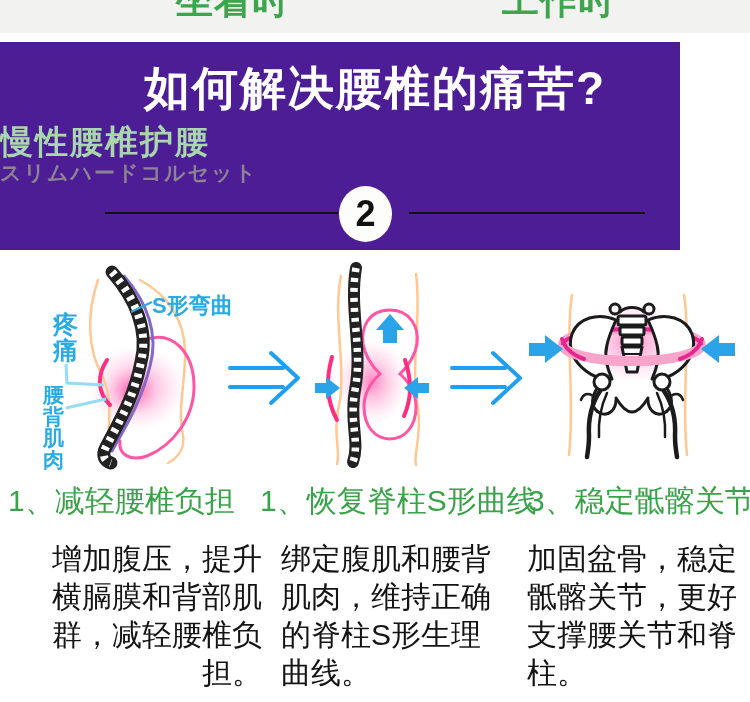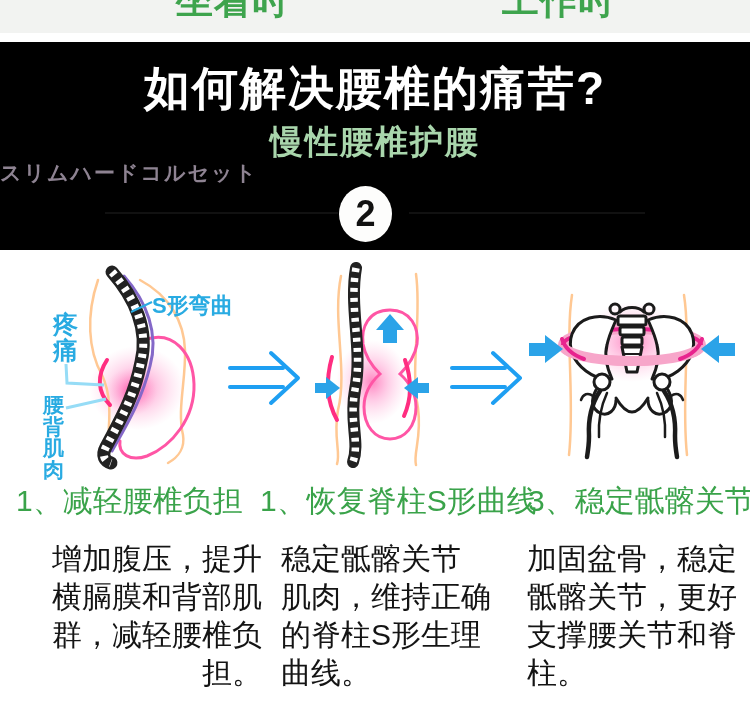--- a/index.html
+++ b/index.html
@@ -22,32 +22,32 @@
   .top-caption{
     position:absolute;top:-24px;
     font-size:37px;font-weight:bold;color:#3ea44d;
     letter-spacing:1px;white-space:nowrap;
   }
   .top-caption.left{left:176px;}
   .top-caption.right{left:502px;}
 
   
   .banner{
-    position:absolute;left:0;top:42px;width:750px;height:208px;
-    background:#000000;
+    position:absolute;left:0;top:42px;width:680px;height:208px;
+    background:#4c1d95;
   }
   .banner-title{
     position:absolute;left:0;top:20px;width:750px;
     text-align:center;
     font-size:46px;line-height:52px;font-weight:bold;color:#ffffff;
     letter-spacing:2px;
   }
   .banner-subtitle{
     position:absolute;left:0;top:82px;width:750px;
-    text-align:center;
+    text-align:left;
     font-size:33px;line-height:36px;font-weight:bold;color:#a9d6ac;
     letter-spacing:2px;
   }
   .banner-subtitle-jp{
     position:absolute;left:0;top:119px;width:750px;
     text-align:left;
     font-size:21px;line-height:24px;font-weight:bold;color:#8e8392;
     letter-spacing:2px;
   }
   .divider-line{
@@ -76,21 +76,21 @@
   .label-scurve{left:152px;top:291px;font-size:22px;}
   .label-pain{left:52px;top:311px;width:27px;font-size:25px;line-height:26px;}
   .label-muscle{left:42px;top:384px;width:23px;font-size:21px;line-height:21.5px;}
 
   
   .benefit-heading{
     position:absolute;top:484px;
     font-size:30px;line-height:34px;color:#3aa34a;
     white-space:nowrap;
   }
-  .benefit-heading.h1{left:16px;text-align:right;}
+  .benefit-heading.h1{left:8px;text-align:right;}
   .benefit-heading.h2{left:260px;}
   .benefit-heading.h3{left:528px;}
   .benefit-body{
     position:absolute;top:540px;
     font-size:30px;line-height:38px;color:#141414;
     white-space:pre-line;letter-spacing:0px;
   }
   .benefit-body.b1{left:22px;width:240px;text-align:right;}
   .benefit-body.b2{left:281px;width:236px;}
   .benefit-body.b3{left:527px;width:236px;}
@@ -230,31 +230,31 @@
         <g fill="#2ba3e8">
           <rect x="719" y="93" width="16" height="13"></rect>
           <polygon points="719,85 701,99 719,113"></polygon>
         </g>
       </g>
     </svg>
 
   </div>
   <div class="fig-label horizontal label-scurve" style="position:absolute;">S形弯曲</div>
   <div class="fig-label vertical label-pain" style="position:absolute;">疼痛</div>
-  <div class="fig-label vertical label-muscle" style="position:absolute;margin-top:10px;">腰背肌肉</div>
+  <div class="fig-label vertical label-muscle" style="position:absolute;">腰背肌肉</div>
 
   <div class="benefit-heading h1">1、减轻腰椎负担</div>
   <div class="benefit-heading h2">1、恢复脊柱S形曲线</div>
   <div class="benefit-heading h3">3、稳定骶髂关节</div>
 
   <div class="benefit-body b1">增加腹压，提升
 横膈膜和背部肌
 群，减轻腰椎负
 担。</div>
-  <div class="benefit-body b2">稳定骶髂关节
+  <div class="benefit-body b2">绑定腹肌和腰背
 肌肉，维持正确
 的脊柱S形生理
 曲线。</div>
   <div class="benefit-body b3">加固盆骨，稳定
 骶髂关节，更好
 支撑腰关节和脊
 柱。</div>
 
 </div>
 

